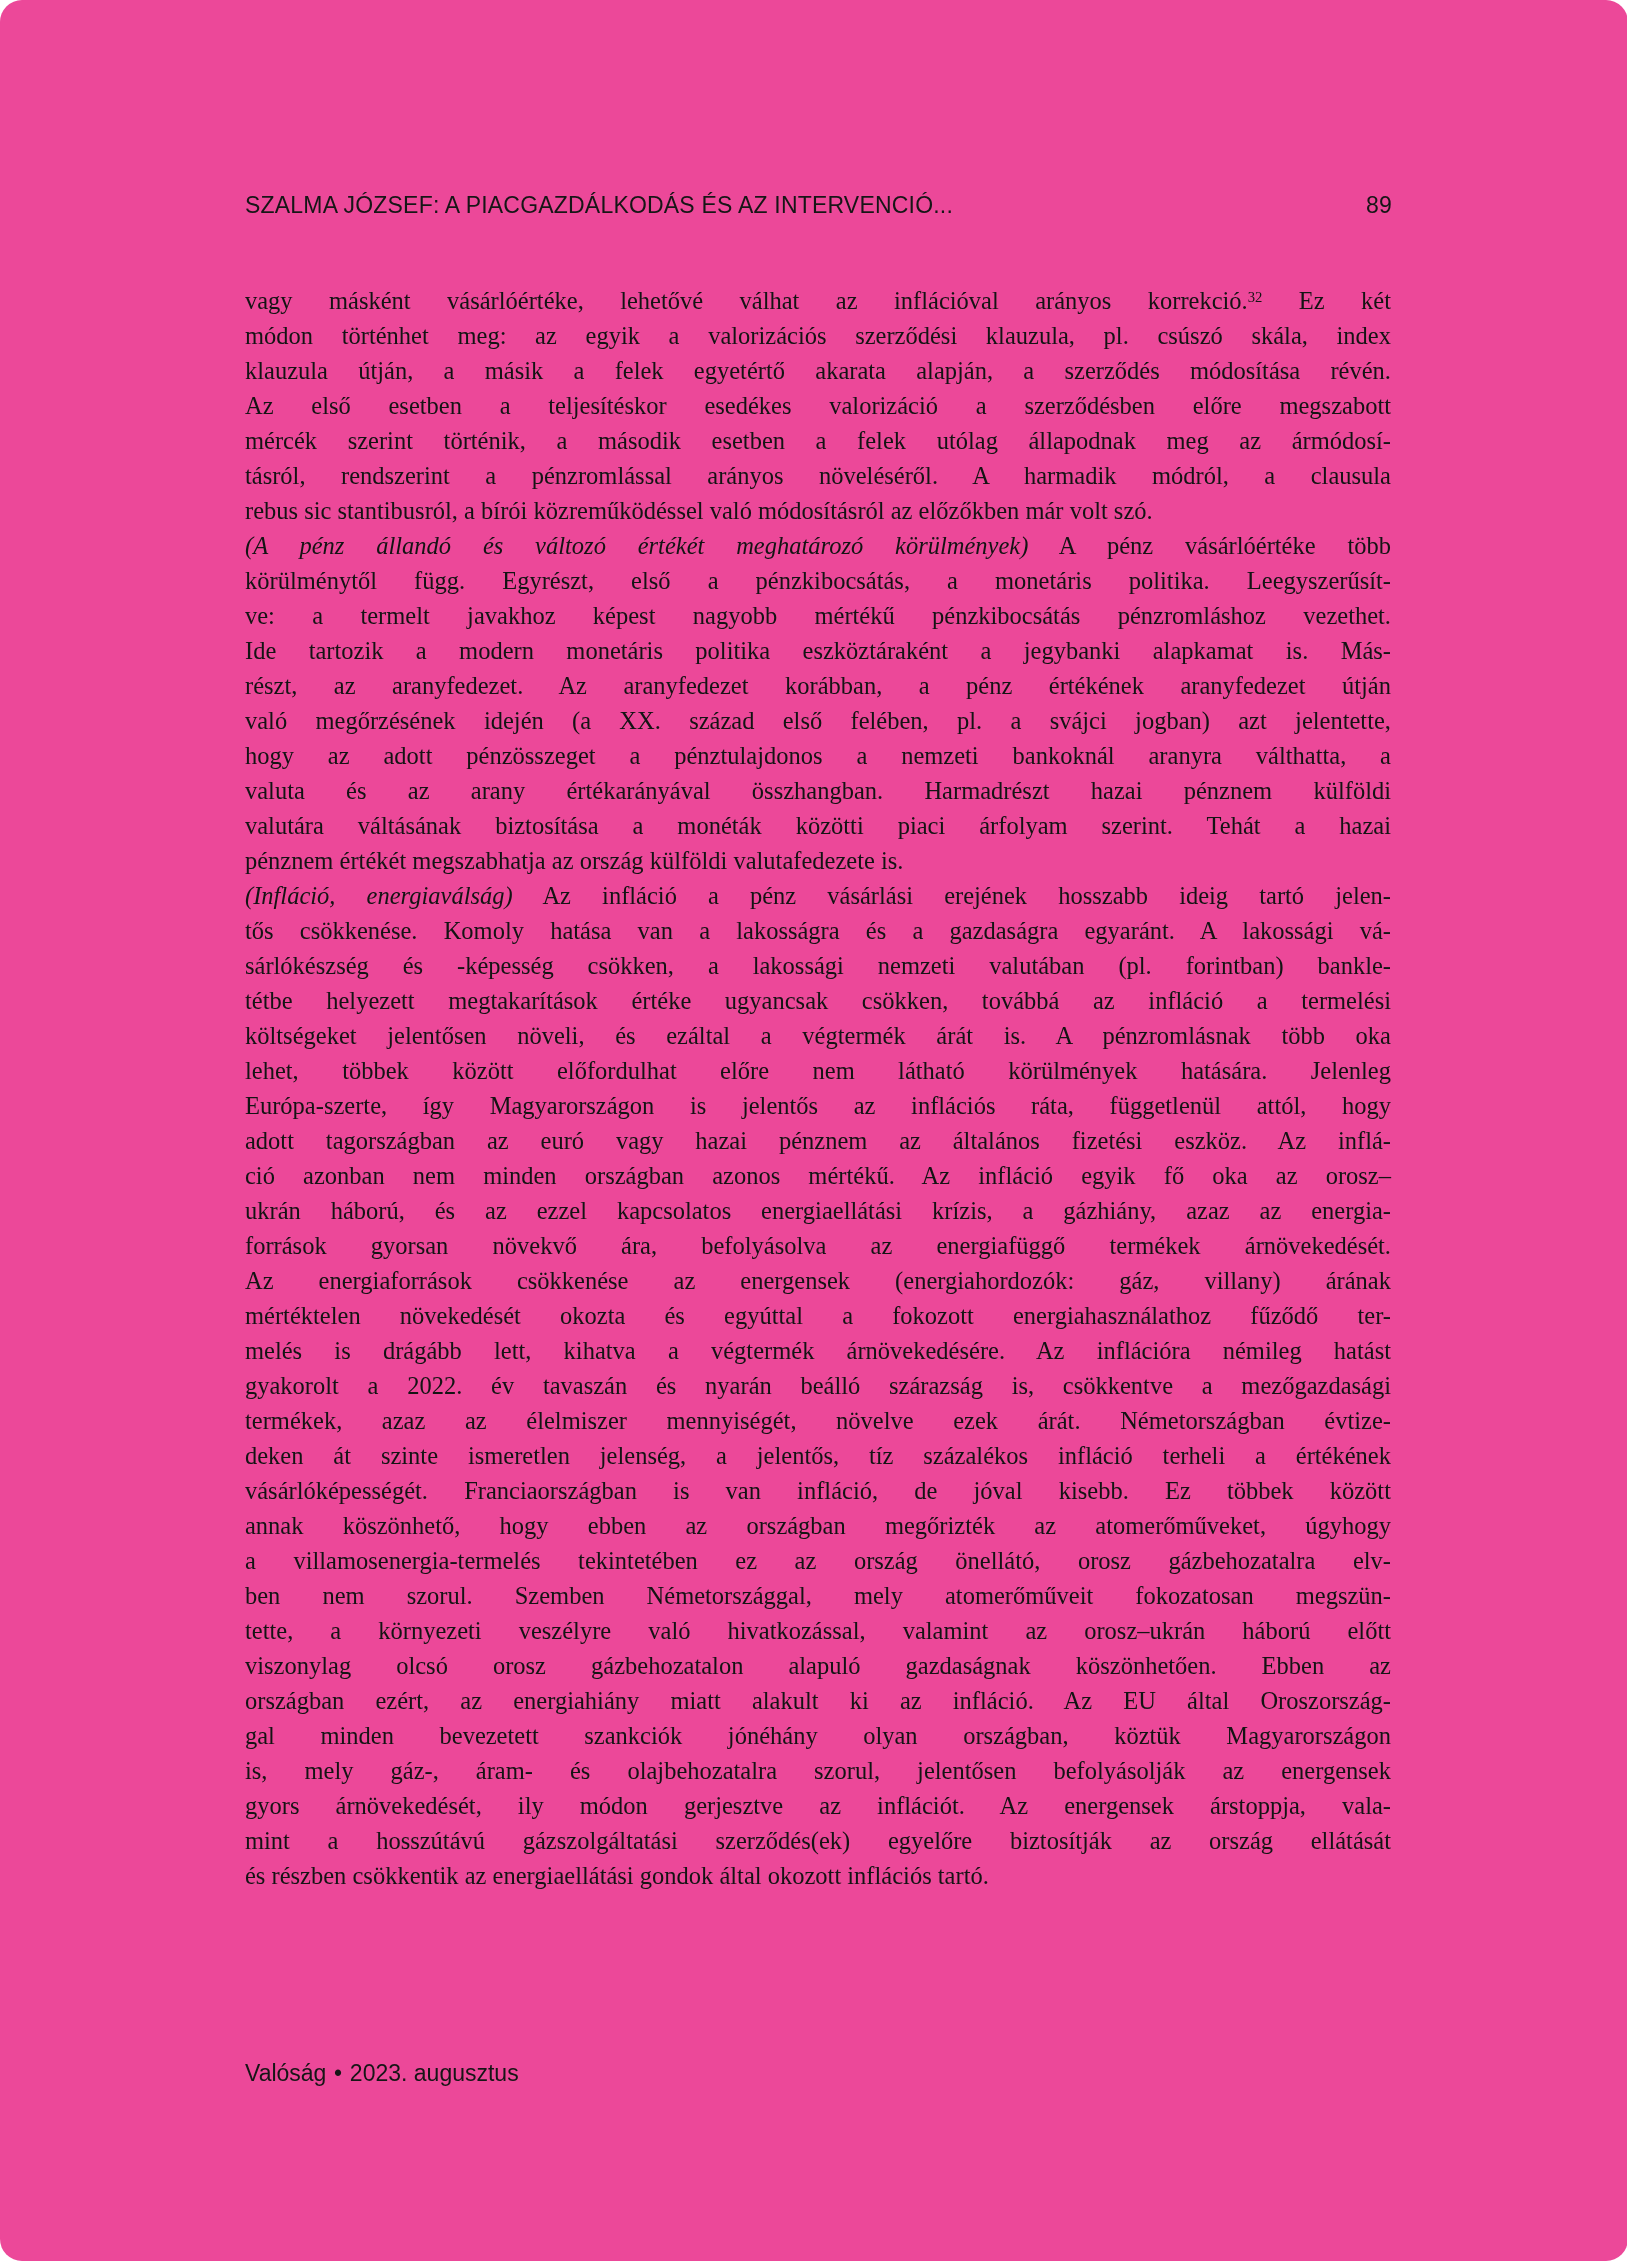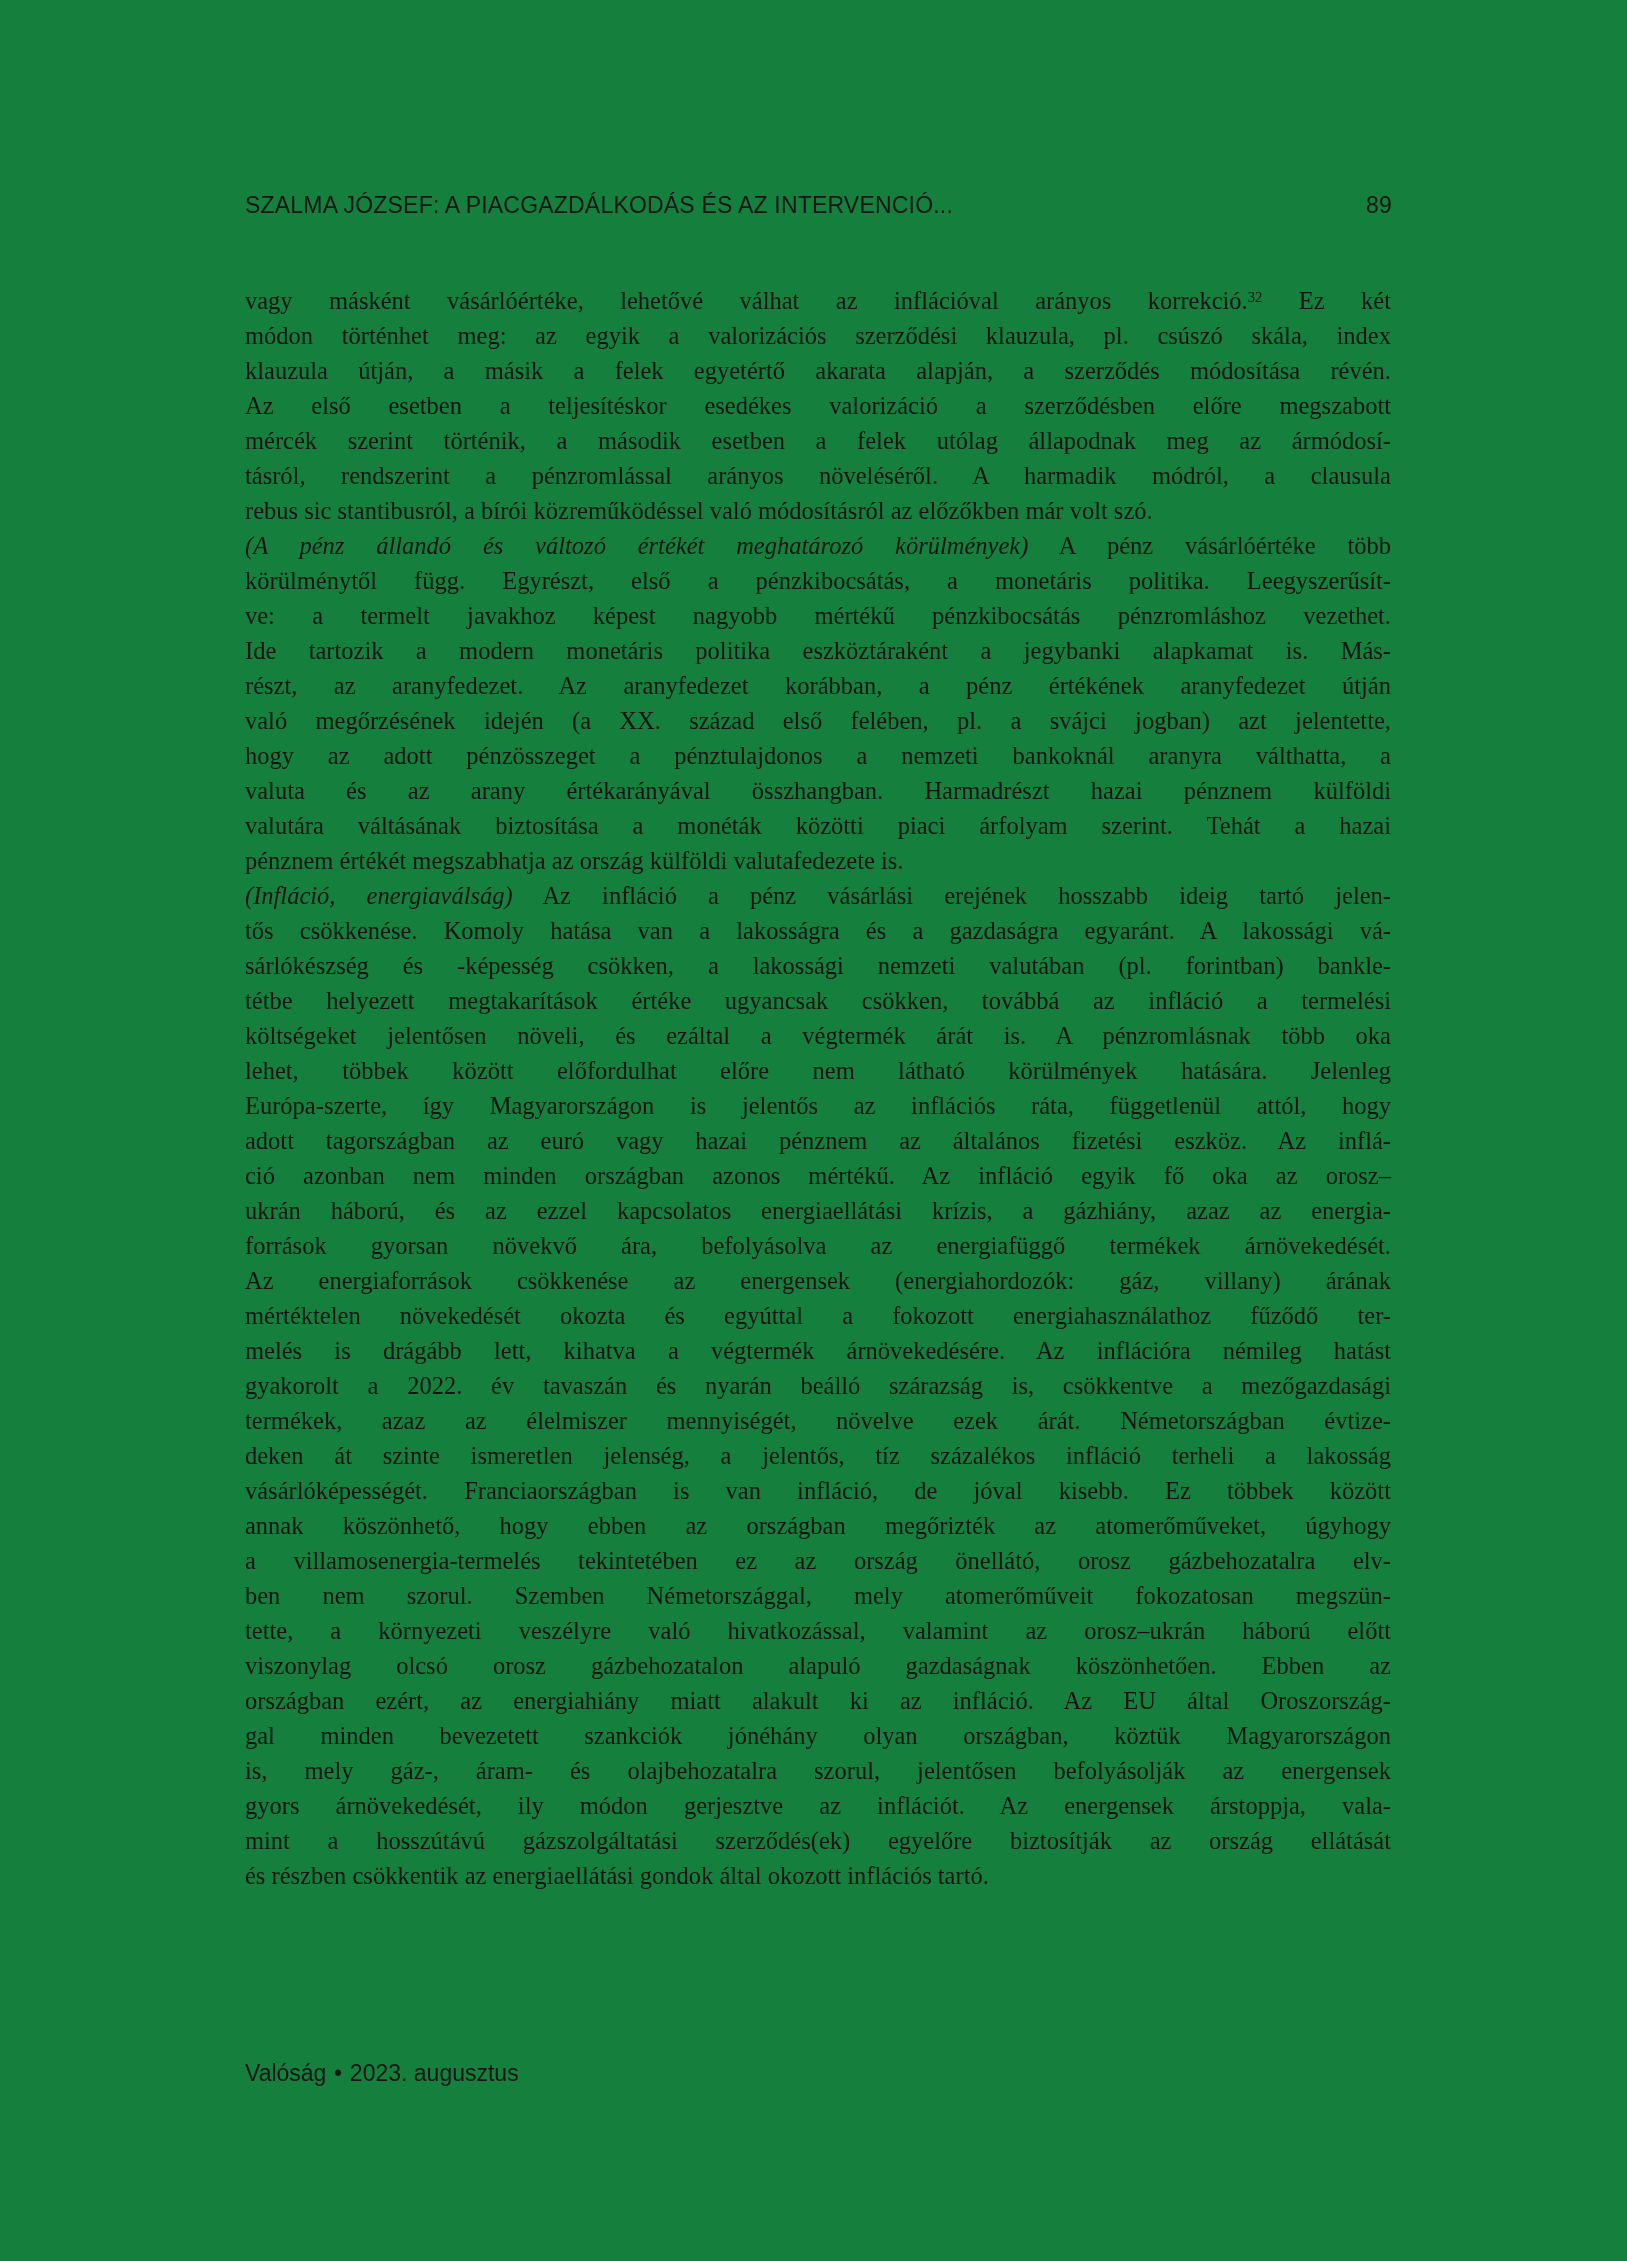--- a/index.html
+++ b/index.html
@@ -5,22 +5,23 @@
   html, body { margin: 0; padding: 0; }
   body {
     width: 1628px; height: 2261px;
     background: #ffffff;
     font-family: "Liberation Serif", serif;
     color: #111111;
   }
   .page {
     position: relative;
     width: 1628px; height: 2261px;
-    background: #15803d;
+    background: #ec4899;
     overflow: hidden;
+    border-radius: 22px;
   }
   .page-header {
     position: absolute;
     left: 245px; top: 192px;
     width: 1147px;
     display: flex;
     justify-content: space-between;
     align-items: baseline;
     font-family: "Liberation Sans", sans-serif;
     font-size: 23px;
@@ -102,21 +103,21 @@
         <div class="line"><span>Európa-szerte, így Magyarországon is jelentős az inflációs ráta, függetlenül attól, hogy</span></div>
         <div class="line"><span>adott tagországban az euró vagy hazai pénznem az általános fizetési eszköz. Az inflá-</span></div>
         <div class="line"><span>ció azonban nem minden országban azonos mértékű. Az infláció egyik fő oka az orosz–</span></div>
         <div class="line"><span>ukrán háború, és az ezzel kapcsolatos energiaellátási krízis, a gázhiány, azaz az energia-</span></div>
         <div class="line"><span>források gyorsan növekvő ára, befolyásolva az energiafüggő termékek árnövekedését.</span></div>
         <div class="line"><span>Az energiaforrások csökkenése az energensek (energiahordozók: gáz, villany) árának</span></div>
         <div class="line"><span>mértéktelen növekedését okozta és egyúttal a fokozott energiahasználathoz fűződő ter-</span></div>
         <div class="line"><span>melés is drágább lett, kihatva a végtermék árnövekedésére. Az inflációra némileg hatást</span></div>
         <div class="line"><span>gyakorolt a 2022. év tavaszán és nyarán beálló szárazság is, csökkentve a mezőgazdasági</span></div>
         <div class="line"><span>termékek, azaz az élelmiszer mennyiségét, növelve ezek árát. Németországban évtize-</span></div>
-        <div class="line"><span>deken át szinte ismeretlen jelenség, a jelentős, tíz százalékos infláció terheli a lakosság</span></div>
+        <div class="line"><span>deken át szinte ismeretlen jelenség, a jelentős, tíz százalékos infláció terheli a értékének</span></div>
         <div class="line"><span>vásárlóképességét. Franciaországban is van infláció, de jóval kisebb. Ez többek között</span></div>
         <div class="line"><span>annak köszönhető, hogy ebben az országban megőrizték az atomerőműveket, úgyhogy</span></div>
         <div class="line"><span>a villamosenergia-termelés tekintetében ez az ország önellátó, orosz gázbehozatalra elv-</span></div>
         <div class="line"><span>ben nem szorul. Szemben Németországgal, mely atomerőműveit fokozatosan megszün-</span></div>
         <div class="line"><span>tette, a környezeti veszélyre való hivatkozással, valamint az orosz–ukrán háború előtt</span></div>
         <div class="line"><span>viszonylag olcsó orosz gázbehozatalon alapuló gazdaságnak köszönhetően. Ebben az</span></div>
         <div class="line"><span>országban ezért, az energiahiány miatt alakult ki az infláció. Az EU által Oroszország-</span></div>
         <div class="line"><span>gal minden bevezetett szankciók jónéhány olyan országban, köztük Magyarországon</span></div>
         <div class="line"><span>is, mely gáz-, áram- és olajbehozatalra szorul, jelentősen befolyásolják az energensek</span></div>
         <div class="line"><span>gyors árnövekedését, ily módon gerjesztve az inflációt. Az energensek árstoppja, vala-</span></div>

